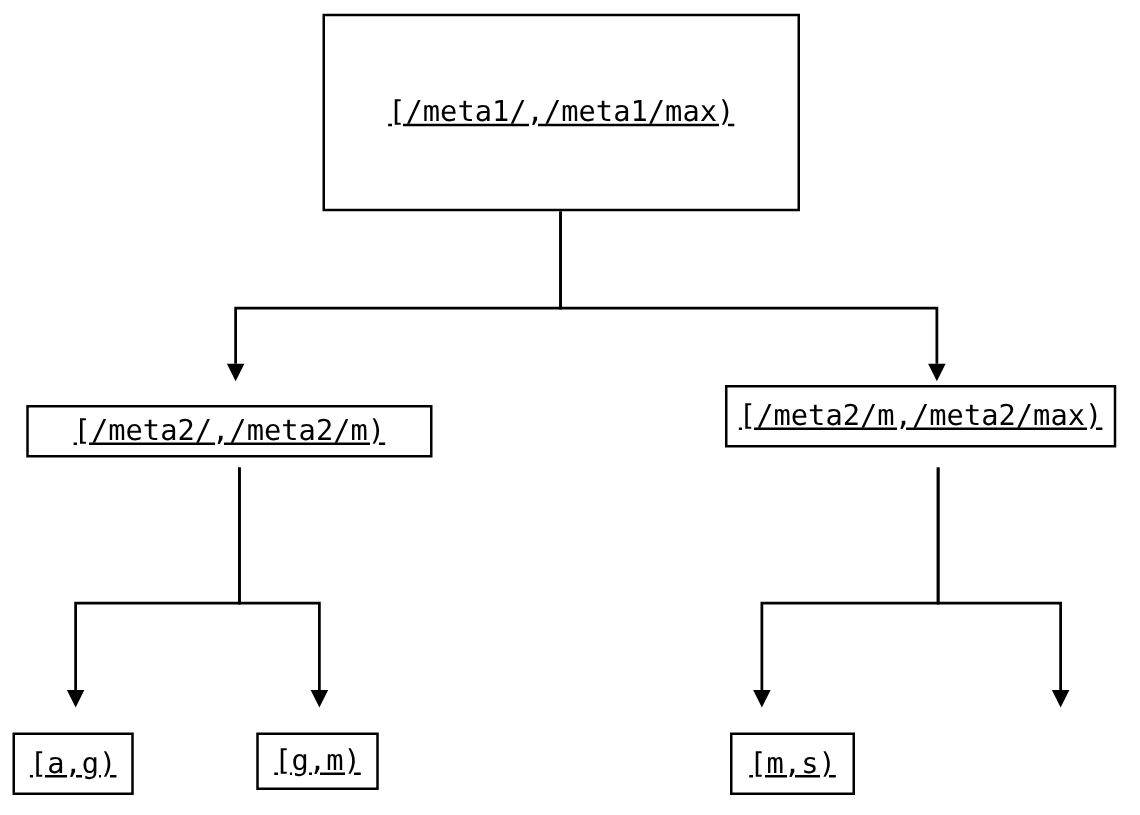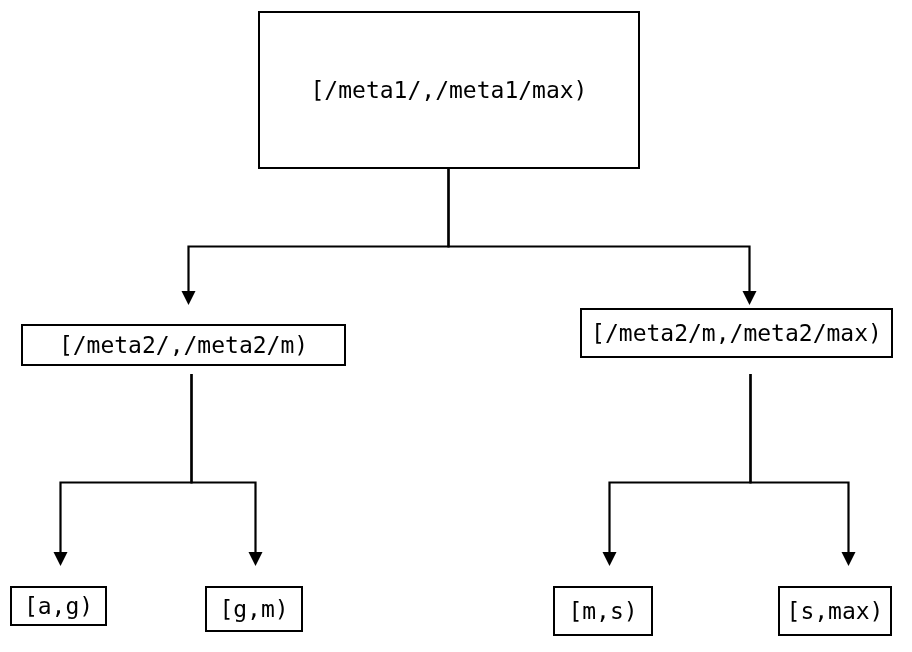--- a/index.html
+++ b/index.html
@@ -25,20 +25,21 @@
   }
   .node-box {
     position: absolute;
     box-sizing: border-box;
     border: 2px solid #000000;
     background: #ffffff;
     display: flex;
     align-items: center;
     justify-content: center;
     z-index: 2;
+    text-decoration: underline;
   }
   .node-label {
     font-family: "DejaVu Sans Mono", "Liberation Mono", monospace;
     font-size: 23px;
     line-height: 1;
     color: #000000;
     white-space: pre;
     letter-spacing: 0px;
   }
   .edge-line {
@@ -93,29 +94,26 @@
   </div>
 
   <div class="node-box" style="left:21px; top:324px; width:325px; height:42px;">
     <span class="node-label">[/meta2/,/meta2/m)</span>
   </div>
 
   <div class="node-box" style="left:580px; top:308px; width:313px; height:50px;">
     <span class="node-label">[/meta2/m,/meta2/max)</span>
   </div>
 
-  <div class="node-box" style="left:10px; top:586px; width:97px; height:40px;">
+  <div class="node-box" style="left:10px; top:586px; width:97px; height:50px;">
     <span class="node-label">[a,g)</span>
   </div>
 
   <div class="node-box" style="left:205px; top:586px; width:98px; height:46px;">
     <span class="node-label">[g,m)</span>
   </div>
 
-  <div class="node-box" style="left:553px; top:586px; width:100px; height:50px;">
+  <div class="node-box" style="left:584px; top:586px; width:100px; height:50px;">
     <span class="node-label">[m,s)</span>
   </div>
 
-  <div class="node-box" style="left:778px; top:586px; width:114px; height:50px;">
-    <span class="node-label">[s,max)</span>
-  </div>
 
 </div>
 
 </body></html>

